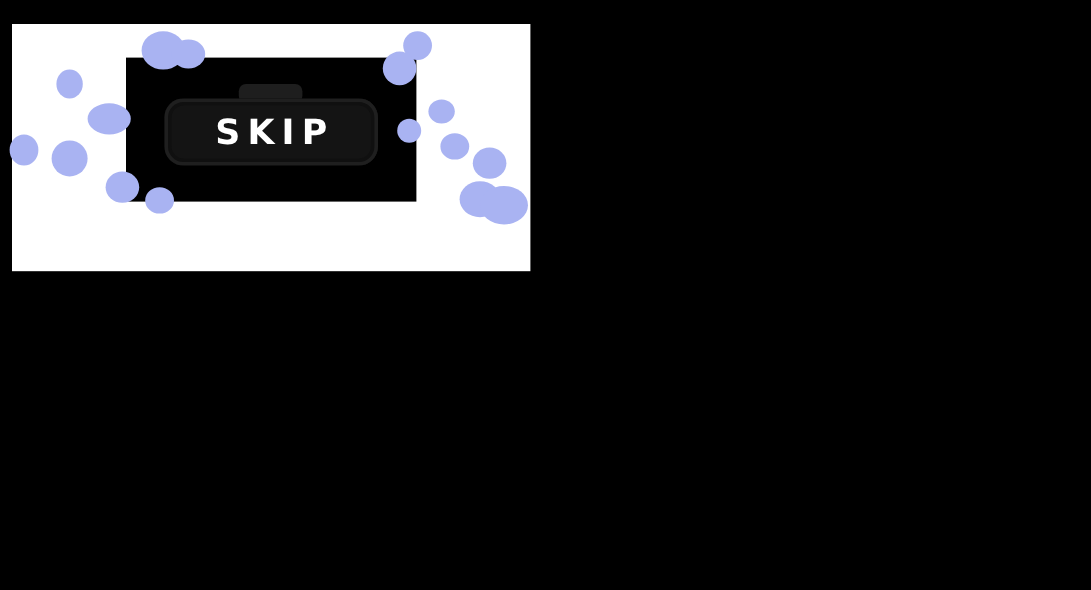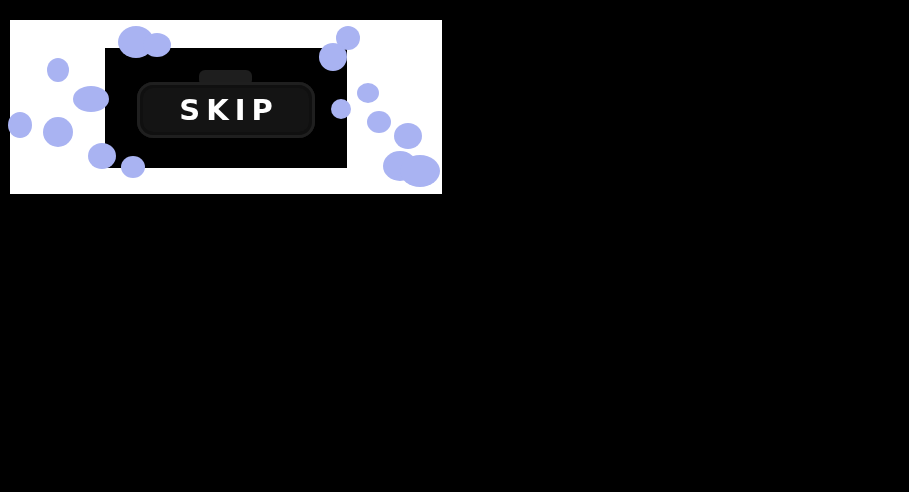--- a/index.html
+++ b/index.html
@@ -14,21 +14,21 @@
   body{
     width:909px;height:492px;
     background:var(--page-bg);
     position:relative;
     overflow:hidden;
     font-family:"DejaVu Sans","Liberation Sans",sans-serif;
   }
   .panel{
     position:absolute;
     left:10px;top:20px;
-    width:432px;height:174px;
+    width:432px;height:206px;
     background:var(--panel-bg);
   }
   .overlay{
     position:absolute;
     left:95px;top:28px;
     width:242px;height:120px;
     background:var(--overlay-bg);
     z-index:1;
   }
   .button-tab{

